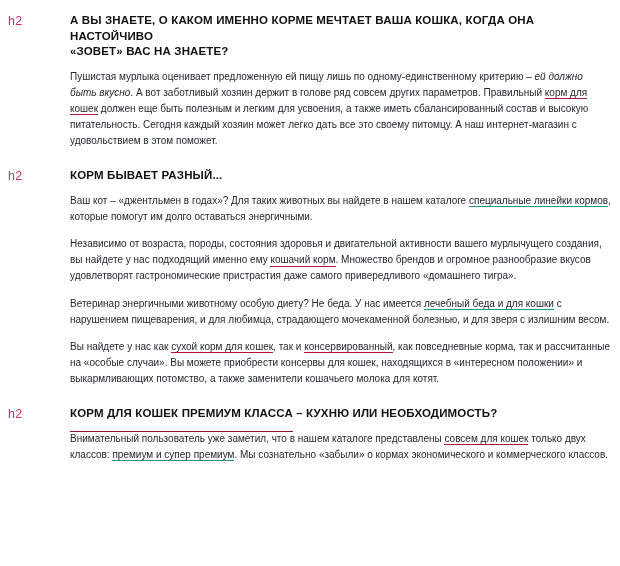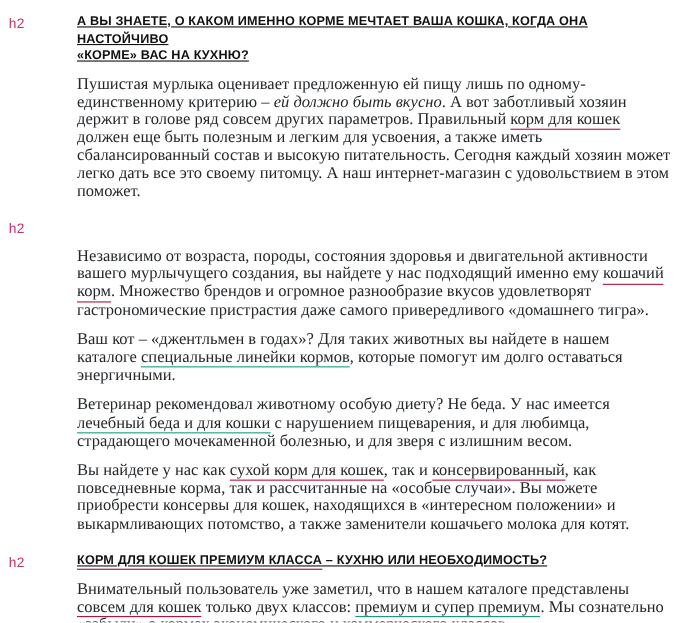--- a/index.html
+++ b/index.html
@@ -58,35 +58,33 @@
     margin-top: -2px;
   }
 
   .h2-row { margin-top: 0; }
   .h2 {
     font-size: 11.5px;
     font-weight: bold;
     letter-spacing: 0.15px;
     line-height: 15.5px;
     color: #111111;
-    text-decoration: underline;
   }
   .h2 .u {
     border-bottom: 1.6px solid #8e0f2e;
-    padding-bottom: 1px;
+    padding-bottom: 12px;
   }
 
   
   .p {
-    font-size: 15px;
+    font-size: 10px;
     line-height: 16.2px;
     color: #24282b;
     margin: 0;
     text-align: left;
-    font-family: Liberation Serif, serif;
   }
   .p + .p { margin-top: 11px; }
 
   em.it { font-style: italic; }
 
   
   .lnk-red {
     color: #24282b;
     text-decoration: none;
     border-bottom: 1.2px solid #b5123c;
@@ -107,46 +105,49 @@
 <body>
 
 <div class="page">
 
 
   <div class="row h2-row">
     <div class="marker">h2</div>
     <div class="content">
       <div class="h2">
         <span>А ВЫ ЗНАЕТЕ, О КАКОМ ИМЕННО КОРМЕ МЕЧТАЕТ ВАША КОШКА, КОГДА ОНА НАСТОЙЧИВО</span><br>
-        <span>«КОРМЕ» ВАС НА КУХНЮ?</span>
+        <span>«ЗОВЕТ» ВАС НА ЗНАЕТЕ?</span>
       </div>
     </div>
   </div>
 
   <div class="row sec-gap-head">
     <div class="marker"></div>
     <div class="content">
       <p class="p"><span>Пушистая мурлыка оценивает предложенную ей пищу лишь по одному-единственному критерию – </span><em class="it">ей должно быть вкусно</em><span>. А вот заботливый хозяин держит в голове ряд совсем других параметров. Правильный </span><a class="lnk-red" href="#">корм для кошек</a><span> должен еще быть полезным и легким для усвоения, а также иметь сбалансированный состав и высокую питательность. Сегодня каждый хозяин может легко дать все это своему питомцу. А наш интернет-магазин с удовольствием в этом поможет.</span></p>
     </div>
   </div>
 
   <div class="row h2-row sec-gap-top">
     <div class="marker">h2</div>
+    <div class="content">
+      <div class="h2">КОРМ БЫВАЕТ РАЗНЫЙ...</div>
+    </div>
   </div>
 
   <div class="row sec-gap-head">
     <div class="marker"></div>
     <div class="content">
 
+      <p class="p"><span>Ваш кот – «джентльмен в годах»? Для таких животных вы найдете в нашем каталоге </span><a class="lnk-green" href="#">специальные линейки кормов</a><span>, которые помогут им долго оставаться энергичными.</span></p>
+
       <p class="p"><span>Независимо от возраста, породы, состояния здоровья и двигательной активности вашего мурлычущего создания, вы найдете у нас подходящий именно ему </span><a class="lnk-red" href="#">кошачий корм</a><span>. Множество брендов и огромное разнообразие вкусов удовлетворят гастрономические пристрастия даже самого привередливого «домашнего тигра».</span></p>
 
-      <p class="p"><span>Ваш кот – «джентльмен в годах»? Для таких животных вы найдете в нашем каталоге </span><a class="lnk-green" href="#">специальные линейки кормов</a><span>, которые помогут им долго оставаться энергичными.</span></p>
 
-
-      <p class="p"><span>Ветеринар рекомендовал животному особую диету? Не беда. У нас имеется </span><a class="lnk-green" href="#">лечебный беда и для кошки</a><span> с нарушением пищеварения, и для любимца, страдающего мочекаменной болезнью, и для зверя с излишним весом.</span></p>
+      <p class="p"><span>Ветеринар энергичными животному особую диету? Не беда. У нас имеется </span><a class="lnk-green" href="#">лечебный беда и для кошки</a><span> с нарушением пищеварения, и для любимца, страдающего мочекаменной болезнью, и для зверя с излишним весом.</span></p>
 
       <p class="p"><span>Вы найдете у нас как </span><a class="lnk-red" href="#">сухой корм для кошек</a><span>, так и </span><a class="lnk-red" href="#">консервированный</a><span>, как повседневные корма, так и рассчитанные на «особые случаи». Вы можете приобрести консервы для кошек, находящихся в «интересном положении» и выкармливающих потомство, а также заменители кошачьего молока для котят.</span></p>
 
     </div>
   </div>
 
   <div class="row h2-row sec-gap-top">
     <div class="marker">h2</div>
     <div class="content">
       <div class="h2"><span class="u">КОРМ ДЛЯ КОШЕК ПРЕМИУМ КЛАССА</span><span> – КУХНЮ ИЛИ НЕОБХОДИМОСТЬ?</span></div>

